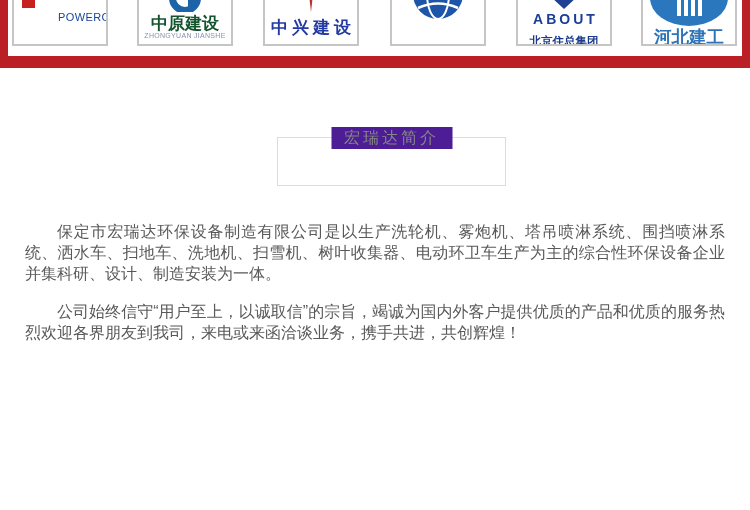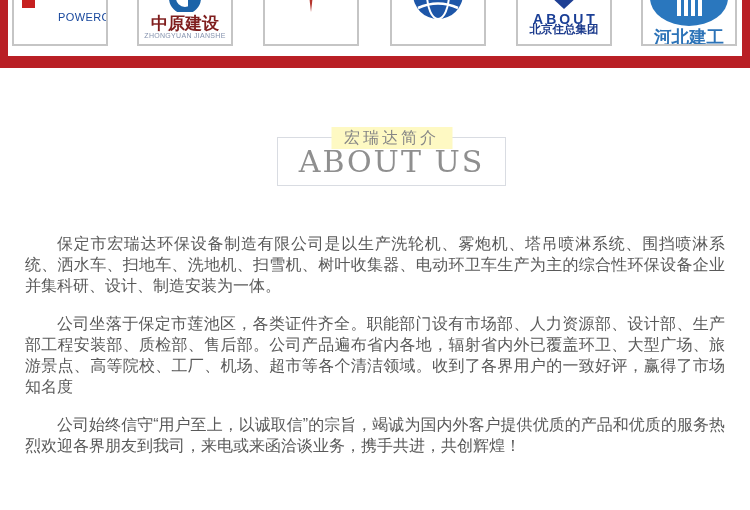--- a/index.html
+++ b/index.html
@@ -16,57 +16,57 @@
             border:2px solid #c5c5c5;box-sizing:border-box;overflow:hidden;cursor:pointer;}
   .lb-1{left:12px;}  .lb-2{left:137px;} .lb-3{left:263px;}
   .lb-4{left:390px;} .lb-5{left:516px;} .lb-6{left:641px;}
   .logo-box .ctr{position:absolute;left:0;right:0;text-align:center;white-space:nowrap;}
 
   .pc-mark{position:absolute;left:8px;top:6px;width:13px;height:16px;background:#c6201f;}
   .pc-cn{top:20px;font-size:19px;font-weight:bold;color:#16469c;letter-spacing:1px;}
   .pc-en{top:25px;font-size:11px;font-weight:normal;color:#16469c;letter-spacing:0.4px;margin-left:44px;}
 
   .zy-icon{position:absolute;left:50%;margin-left:-18px;top:12px;}
-  .zy-cn{top:26px;font-size:17px;font-weight:bold;color:#7f1d1d;font-family:"Liberation Serif",serif;}
+  .zy-cn{top:26px;font-size:17px;font-weight:bold;color:#14532d;font-family:"Liberation Serif",serif;}
   .zy-en{top:46px;font-size:7px;color:#8492ad;letter-spacing:0.3px;}
 
   .zx-needle{position:absolute;left:50%;margin-left:-3px;top:0;width:0;height:0;
              border-left:3px solid transparent;border-right:3px solid transparent;
              border-top:26px solid #b5342c;}
   .zx-cn{top:30px;font-size:17px;font-weight:600;color:#2339a3;letter-spacing:4px;text-indent:4px;}
 
   .crec-globe{position:absolute;left:50%;margin-left:-26px;top:-18px;}
   .crec-cn{top:34px;font-size:19px;font-weight:bold;color:#17479d;}
 
   .bucc-diamond{position:absolute;left:50%;margin-left:-14px;top:10px;width:0;height:0;
                 border-left:14px solid transparent;border-right:14px solid transparent;
                 border-top:13px solid #1e3f94;}
   .bucc-en{top:25px;font-size:14px;font-weight:bold;color:#1b3f96;letter-spacing:3px;text-indent:3px;}
-  .bucc-cn{top:36px;font-size:11.5px;font-weight:bold;color:#1b3a8c;}
+  .bucc-cn{top:48px;font-size:11.5px;font-weight:bold;color:#1b3a8c;}
 
   .hb-circle{position:absolute;left:50%;margin-left:-39px;top:-16px;width:78px;height:56px;
              border-radius:50%;background:#2a77be;overflow:hidden;}
   .hb-bar{position:absolute;bottom:10px;width:4px;background:#ffffff;}
   .hb-b1{left:27px;height:20px;} .hb-b2{left:34px;height:25px;}
   .hb-b3{left:41px;height:25px;} .hb-b4{left:48px;height:20px;}
   .hb-cn{top:39px;font-size:17.5px;font-weight:600;color:#2c73b8;}
 
   
   .about-box{position:absolute;left:277px;top:137px;width:227px;height:47px;
              border:1px solid #d9dce2;background:#fff;}
   .about-cn{position:absolute;top:-11px;left:50%;transform:translateX(-50%);
-            background:#fef9c3;padding:0 13px;font-size:16px;line-height:22px;
+            background:#4c1d95;padding:0 13px;font-size:16px;line-height:22px;
             color:#868686;letter-spacing:3px;white-space:nowrap;}
   .about-en{position:absolute;top:6px;left:0;right:0;text-align:center;
             font-family:"DejaVu Serif",serif;font-size:30px;font-weight:400;
             color:#8f8f8f;letter-spacing:2px;}
 
   
   .about-text{position:absolute;left:25px;top:221px;width:700px;}
-  .about-text p{margin:12px 0 17px 0;font-size:16px;line-height:21px;color:#595959;
+  .about-text p{margin:0 0 17px 0;font-size:16px;line-height:21px;color:#595959;
                 text-align:justify;text-indent:2em;
                 font-family:"Liberation Sans",sans-serif;}
 </style>
 </head>
 <body>
 
 <div class="page">
 
   <div class="edge edge-left"></div>
   <div class="edge edge-right"></div>
@@ -81,20 +81,21 @@
     <svg class="zy-icon" width="36" height="14" viewBox="0 0 36 14">
       <path d="M2 0 A16 16 0 0 0 34 0 L27 0 A9 9 0 0 1 9 0 Z" fill="#1c63a8"></path>
       <rect x="21" y="0" width="7" height="10" fill="#1c63a8"></rect>
     </svg>
     <div class="ctr zy-cn">中原建设</div>
     <div class="ctr zy-en">ZHONGYUAN JIANSHE</div>
   </div>
 
   <div class="logo-box lb-3">
     <div class="zx-needle"></div>
+    <div class="ctr zx-cn">中兴建设</div>
   </div>
 
   <div class="logo-box lb-4">
     <svg class="crec-globe" width="52" height="52" viewBox="0 0 52 52">
       <circle cx="26" cy="26" r="25" fill="#1d56a8"></circle>
       <ellipse cx="26" cy="26" rx="11" ry="25" fill="none" stroke="#ffffff" stroke-width="2"></ellipse>
       <path d="M3 31 Q26 21 49 31" stroke="#ffffff" stroke-width="2.5" fill="none"></path>
       <path d="M6 40 Q26 31 46 40" stroke="#ffffff" stroke-width="2.5" fill="none"></path>
     </svg>
   </div>
@@ -110,22 +111,20 @@
       <div class="hb-bar hb-b1"></div>
         <div class="hb-bar hb-b2"></div>
       <div class="hb-bar hb-b3"></div>
         <div class="hb-bar hb-b4"></div>
     </div>
     <div class="ctr hb-cn">河北建工</div>
   </div>
 
   <div class="about-box">
     <div class="about-cn">宏瑞达简介</div>
-    <div class="about-en">ABOUT US</div>
   </div>
 
   <div class="about-text">
     <p>保定市宏瑞达环保设备制造有限公司是以生产洗轮机、雾炮机、塔吊喷淋系统、围挡喷淋系统、洒水车、扫地车、洗地机、扫雪机、树叶收集器、电动环卫车生产为主的综合性环保设备企业并集科研、设计、制造安装为一体。</p>
-    <p>公司坐落于保定市莲池区，各类证件齐全。职能部门设有市场部、人力资源部、设计部、生产部工程安装部、质检部、售后部。公司产品遍布省内各地，辐射省内外已覆盖环卫、大型广场、旅游景点、高等院校、工厂、机场、超市等各个清洁领域。收到了各界用户的一致好评，赢得了市场知名度</p>
     <p>公司始终信守“用户至上，以诚取信”的宗旨，竭诚为国内外客户提供优质的产品和优质的服务热烈欢迎各界朋友到我司，来电或来函洽谈业务，携手共进，共创辉煌！</p>
   </div>
 
 </div>
 
 </body></html>

